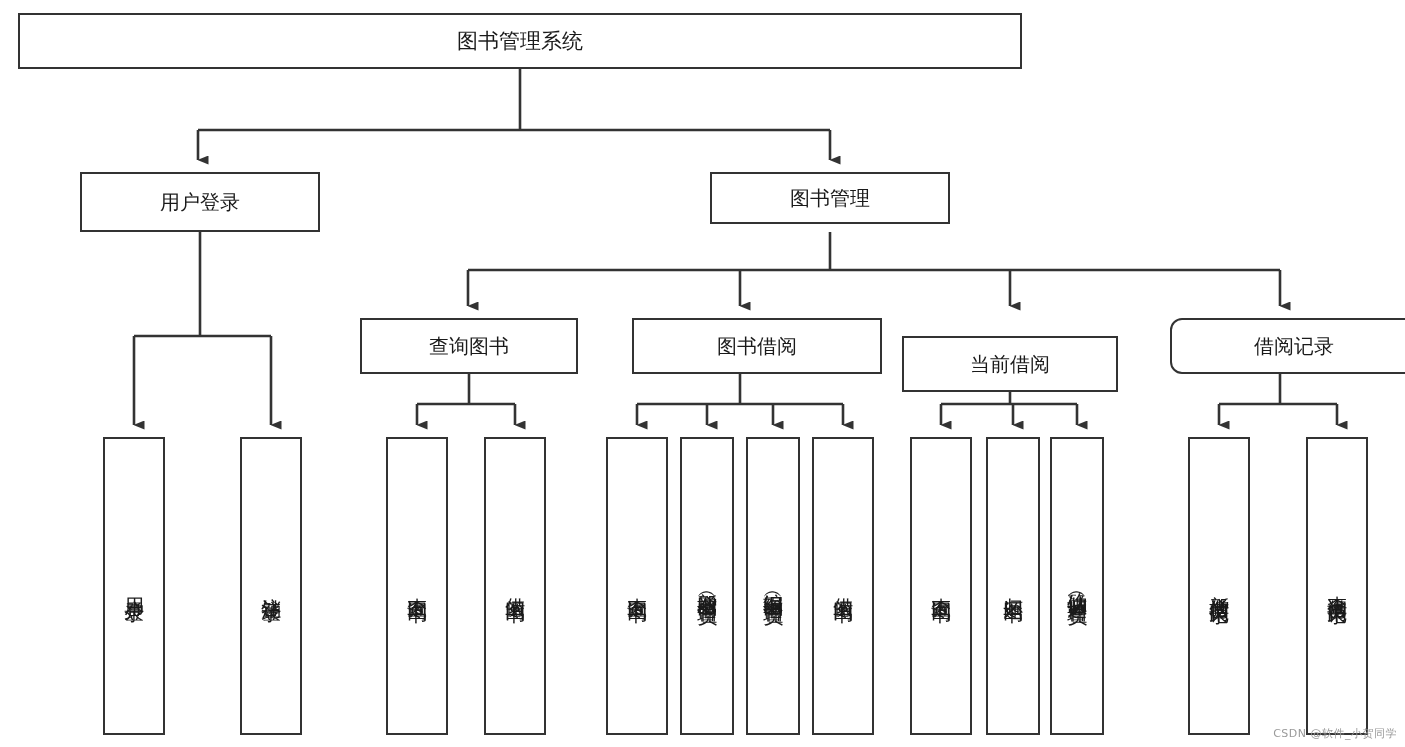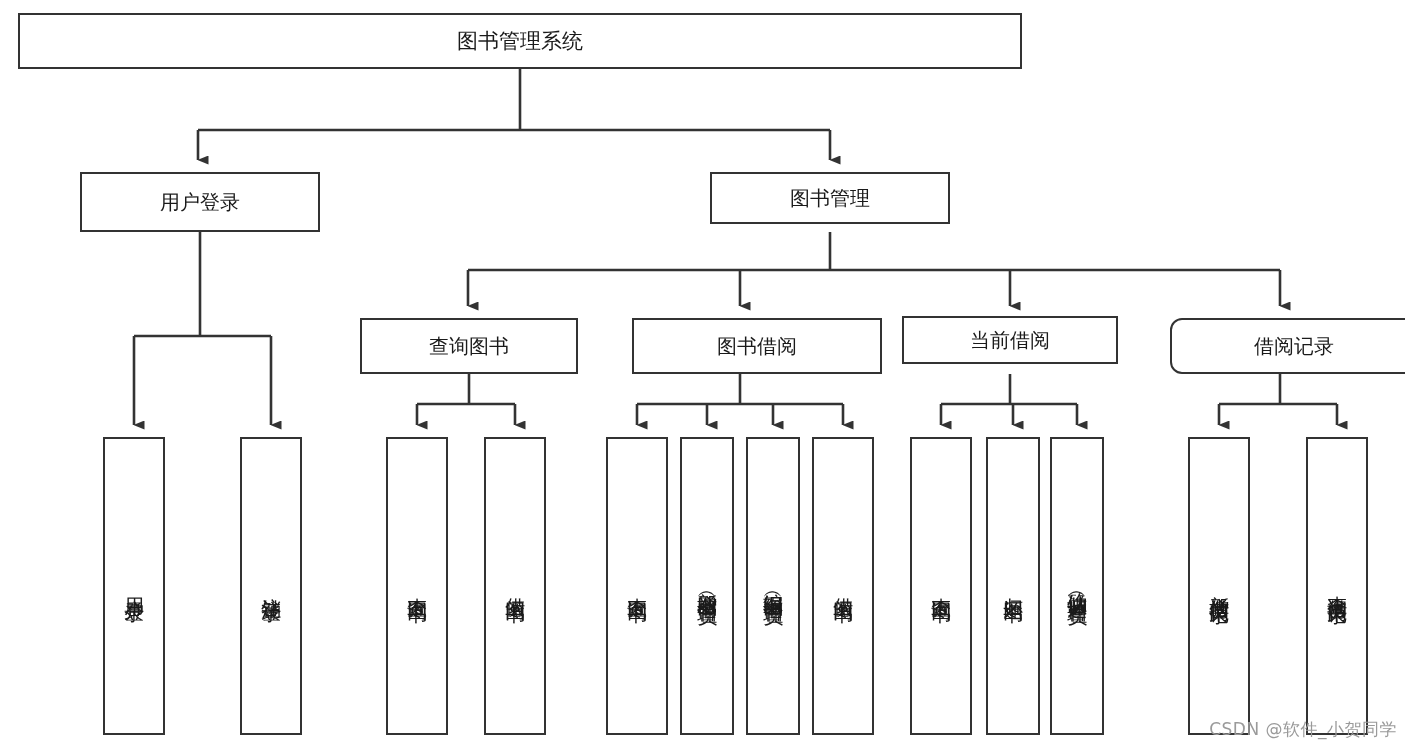--- a/index.html
+++ b/index.html
@@ -59,21 +59,21 @@
     display: block;
   }
   .node .htext {
     display: block;
     white-space: nowrap;
   }
   #watermark {
     position: absolute;
     right: 8px;
     bottom: 6px;
-    font-size: 17px;
+    font-size: 11px;
     color: #9a9a9a;
     letter-spacing: 0.5px;
     white-space: nowrap;
     z-index: 5;
   }
 </style>
 </head>
 <body>
 
 <div id="diagram-root">
@@ -139,21 +139,21 @@
   <div class="node level2" style="left:710px; top:172px; width:240px; height:52px;">
     <span class="htext">图书管理</span>
   </div>
 
   <div class="node level3" style="left:360px; top:318px; width:218px; height:56px;">
     <span class="htext">查询图书</span>
   </div>
   <div class="node level3" style="left:632px; top:318px; width:250px; height:56px;">
     <span class="htext">图书借阅</span>
   </div>
-  <div class="node level3" style="left:902px; top:316px; width:216px; height:48px;">
+  <div class="node level3" style="left:902px; top:336px; width:216px; height:56px;">
     <span class="htext">当前借阅</span>
   </div>
   <div class="node level3" style="left:1170px; top:318px; width:248px; height:56px;border-radius:12px;">
     <span class="htext">借阅记录</span>
   </div>
 
   <div class="node leaf" style="left:103px; top:437px; width:62px; height:298px;">
     <span class="vtext">用户登录</span>
   </div>
   <div class="node leaf" style="left:240px; top:437px; width:62px; height:298px;">

